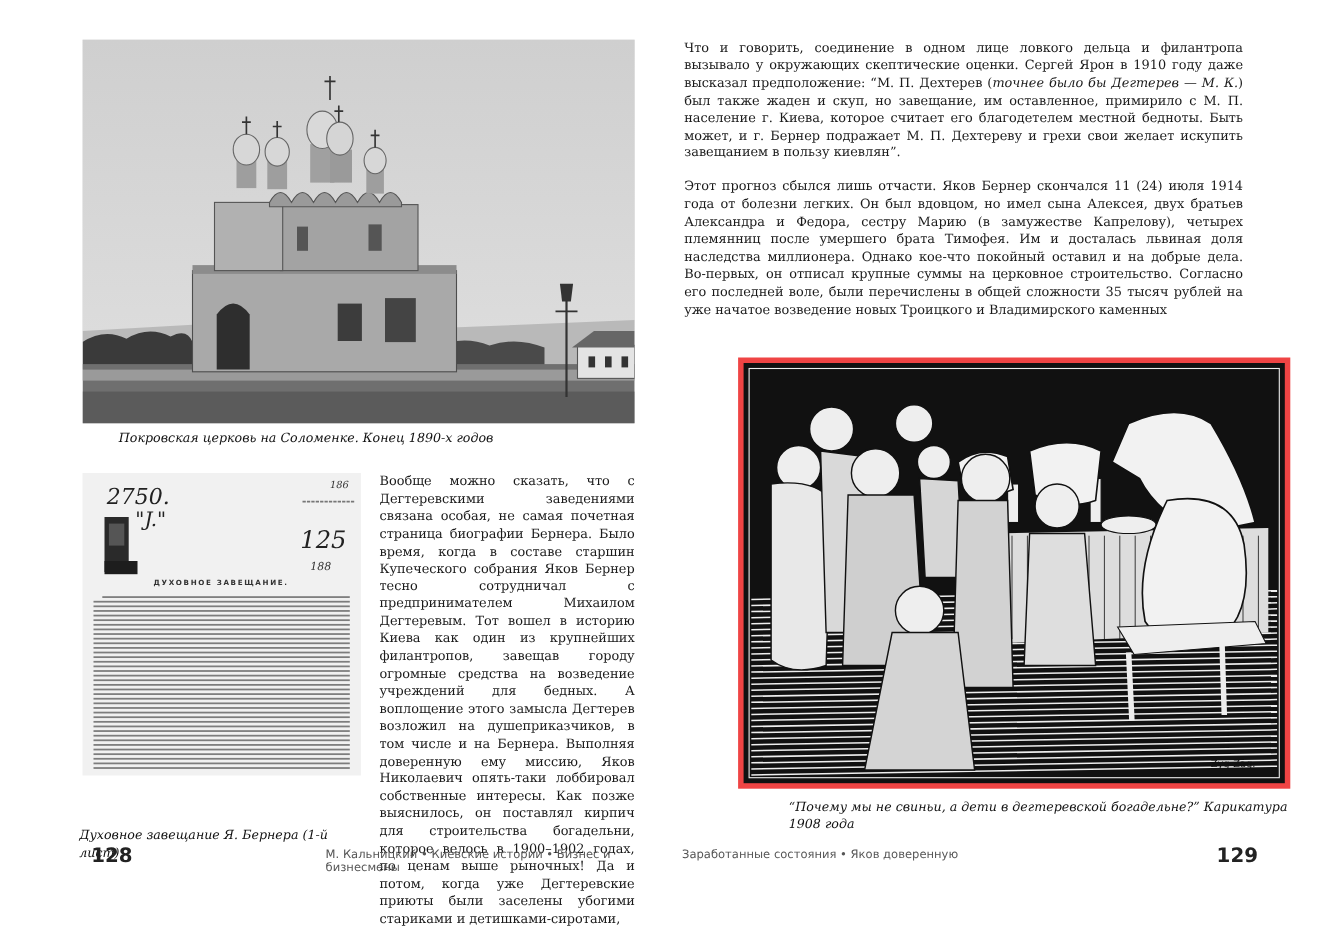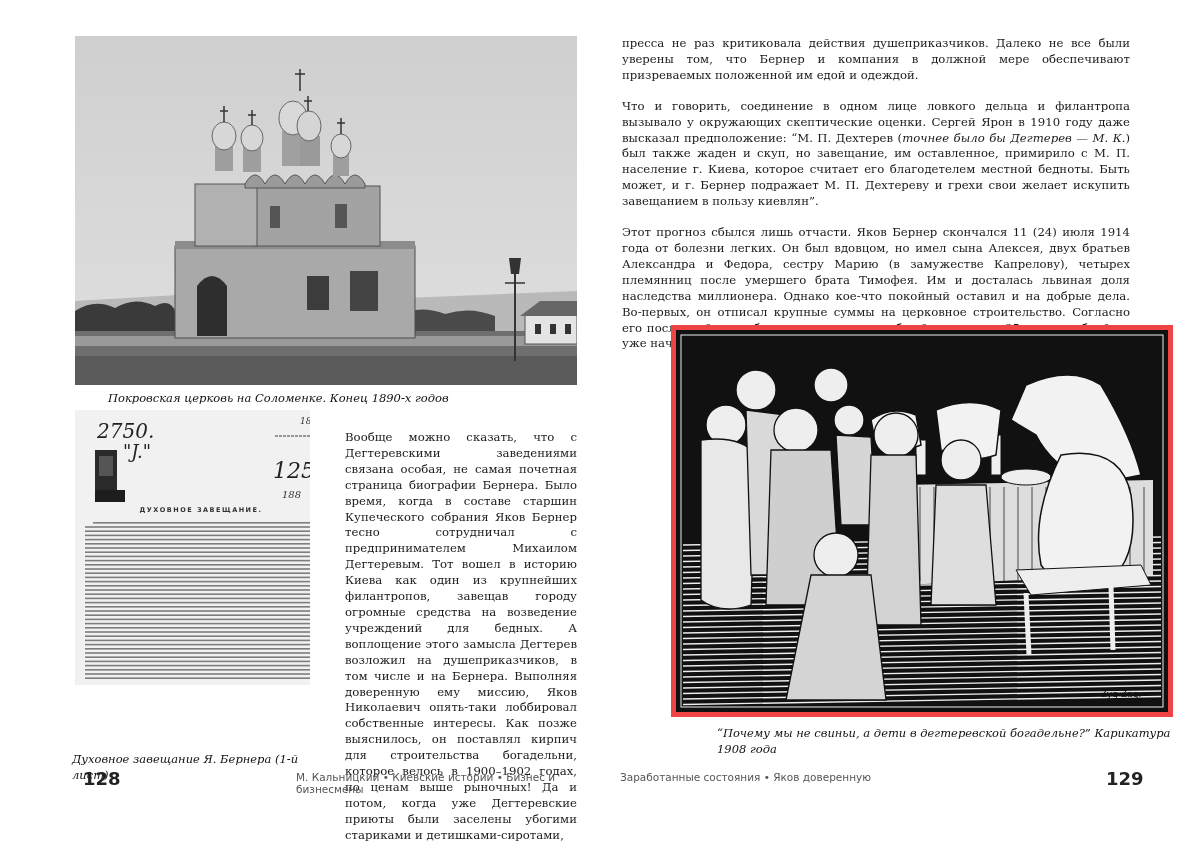--- a/index.html
+++ b/index.html
@@ -9,21 +9,21 @@
   .left { left:0; width:600px; }
   .right { left:600px; width:600px; }
 
   .photo { position:absolute; left:75px; top:36px; width:502px; height:349px; overflow:hidden;
            background:#d8d8d8; }
   .photo svg { display:block; }
   .cap { position:absolute; font-style:italic; font-size:11.5px; line-height:16px; color:#111; }
   .cap-church { left:82px; top:390px;margin-left:26px; }
   .cap-will { left:72px; top:711px; width:230px;margin-top:40px; }
 
-  .will { position:absolute; left:75px; top:410px; width:235px; height:275px; background:#f1f1f1; overflow:hidden; }
+  .will { position:absolute; left:75px; top:430px; width:253px; height:275px; background:#f1f1f1; overflow:hidden; }
   .will svg { display:block; }
 
   .col { position:absolute; font-size:11.7px; line-height:15.9px; text-align:justify; color:#1a1a1a; }
   .col-left { left:345px; top:430px; width:232px; }
   .col-right { left:622px; top:36px; width:508px; }
   .col p { margin:0 0 15px 0; }
   .col p.last { margin-bottom:0; }
 
   .cartoon { position:absolute; left:671px; top:325px; width:502px; height:392px; background:#ef4444; }
   .cartoon svg { display:block; }
@@ -171,21 +171,20 @@
 
   <div class="col col-left">Вообще можно сказать, что с Дегтеревскими заведениями связана особая, не самая почетная страница биографии Бернера. Было время, когда в составе старшин Купеческого собрания Яков Бернер тесно сотрудничал с предпринимателем Михаилом Дегтеревым. Тот вошел в историю Киева как один из крупнейших филантропов, завещав городу огромные средства на возведение учреждений для бедных. А воплощение этого замысла Дегтерев возложил на душеприказчиков, в том числе и на Бернера. Выполняя доверенную ему миссию, Яков Николаевич опять-таки лоббировал собственные интересы. Как позже выяснилось, он поставлял кирпич для строительства богадельни, которое велось в 1900–1902 годах, по ценам выше рыночных! Да и потом, когда уже Дегтеревские приюты были заселены убогими стариками и детишками-сиротами,</div>
 
   <div class="pnum pnum-left">128</div>
   <div class="footer footer-left">М. Кальницкий • Киевские истории • Бизнес и бизнесмены</div>
 </div>
 
 <div class="page right"></div>
 
 <div class="col col-right">
-  <p>пресса не раз критиковала действия душеприказчиков. Далеко не все были уверены том, что Бернер и компания в должной мере обеспечивают призреваемых положенной им едой и одеждой.</p>
   <p><span>Что и говорить, соединение в одном лице ловкого дельца и филантропа вызывало у окружающих скептические оценки. Сергей Ярон в 1910 году даже высказал предположение: “М. П. Дехтерев (</span><i>точнее было бы Дегтерев — М. К.</i><span>) был также жаден и скуп, но завещание, им оставленное, примирило с М. П. население г. Киева, которое считает его благодетелем местной бедноты. Быть может, и г. Бернер подражает М. П. Дехтереву и грехи свои желает искупить завещанием в пользу киевлян”.</span></p>
   <p class="last">Этот прогноз сбылся лишь отчасти. Яков Бернер скончался 11 (24) июля 1914 года от болезни легких. Он был вдовцом, но имел сына Алексея, двух братьев Александра и Федора, сестру Марию (в замужестве Капрелову), четырех племянниц после умершего брата Тимофея. Им и досталась львиная доля наследства миллионера. Однако кое-что покойный оставил и на добрые дела. Во-первых, он отписал крупные суммы на церковное строительство. Согласно его последней воле, были перечислены в общей сложности 35 тысяч рублей на уже начатое возведение новых Троицкого и Владимирского каменных</p>
 </div>
 
 <div class="cartoon">
   <svg width="502" height="392" viewBox="0 0 502 392">
     <rect x="5" y="5" width="492" height="382" fill="#111"></rect>
     <rect x="10" y="10" width="482" height="372" fill="none" stroke="#eee" stroke-width="1"></rect>
 
     <g id="floorlines">

